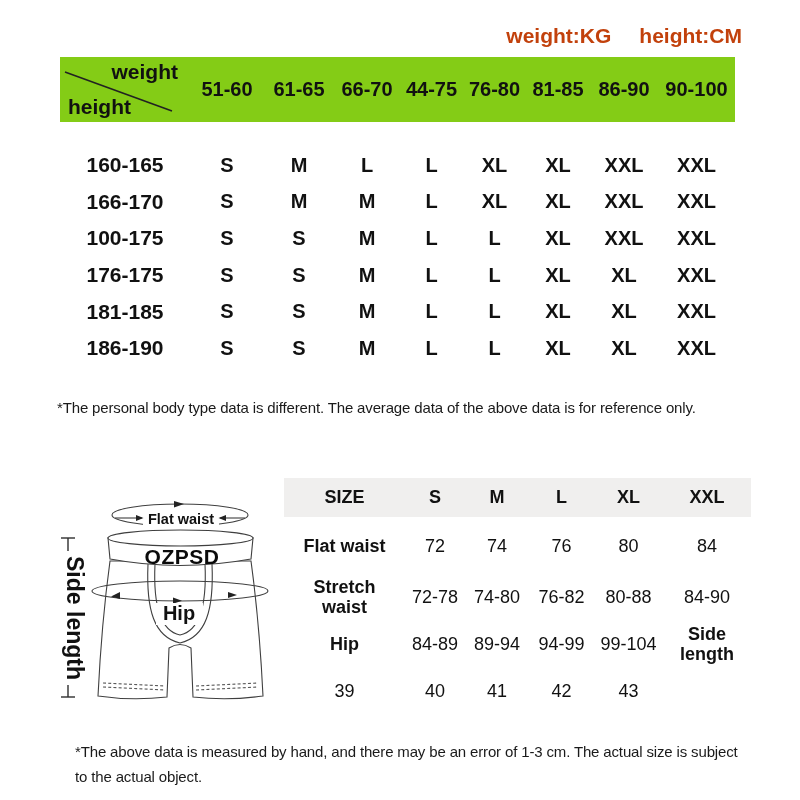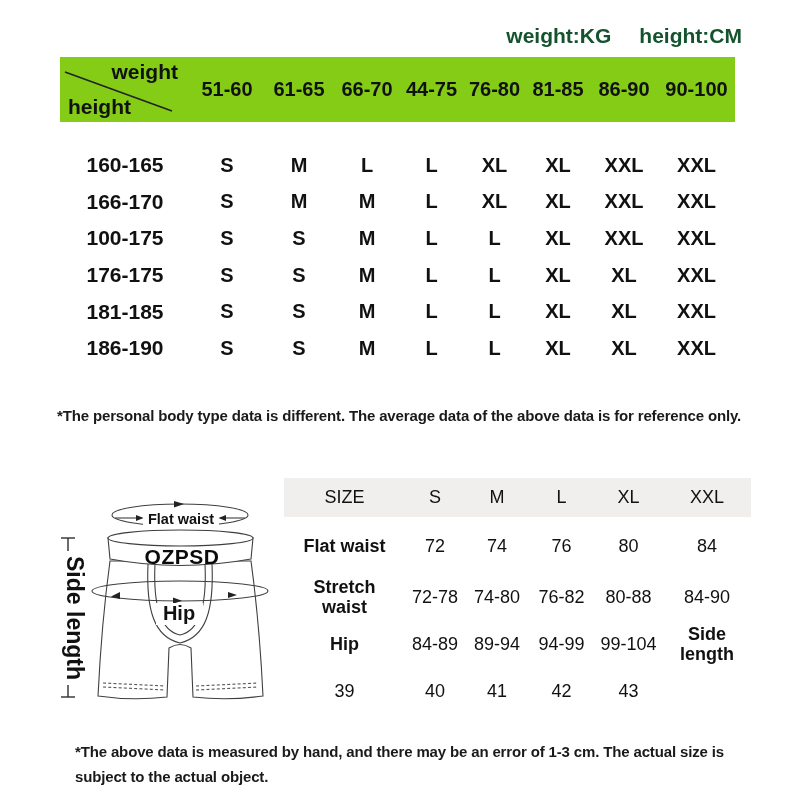--- a/index.html
+++ b/index.html
@@ -1,61 +1,61 @@
 <!DOCTYPE html>
 <html><head>
 <meta charset="utf-8">
 <style>
   html,body{margin:0;padding:0;background:#fff;}
   #page{position:relative;width:800px;height:800px;background:#ffffff;overflow:hidden;
         font-family:"Liberation Sans","DejaVu Sans",sans-serif;color:#111;}
 
   
   .units{position:absolute;top:24px;right:58px;display:flex;gap:28px;
-         font-size:21px;font-weight:600;color:#14532d;align-items:center;}
+         font-size:21px;font-weight:600;color:#c2410c;align-items:center;}
 
   
   .t1-header{position:absolute;left:60px;top:57px;height:65px;background:#84cc16;
              display:grid;grid-template-columns:130px 74px 70px 66px 63px 63px 64px 68px 77px;}
   .t1-header .hcell{display:flex;align-items:center;justify-content:center;
                     font-size:20px;font-weight:600;}
   .corner{position:relative;}
   .corner .w{position:absolute;top:3px;right:12px;font-size:21px;font-weight:600;}
   .corner .h{position:absolute;bottom:3px;left:8px;font-size:21px;font-weight:600;}
   .corner svg{position:absolute;left:0;top:0;}
 
   .t1-body{position:absolute;left:60px;top:147px;
            display:grid;grid-template-columns:130px 74px 70px 66px 63px 63px 64px 68px 77px;
            grid-auto-rows:36.6px;}
   .t1-body .rlabel{display:flex;align-items:center;justify-content:center;
                    font-size:21px;font-weight:700;}
   .t1-body .cell{display:flex;align-items:center;justify-content:center;
                  font-size:20px;font-weight:600;}
 
-  .note1{position:absolute;left:57px;top:399px;width:700px;font-size:15px;font-weight:700;
-         letter-spacing:-0.15px;color:#1a1a1a;white-space:nowrap;margin-top:8px;}
+  .note1{position:absolute;left:57px;top:399px;width:700px;font-size:15px;font-weight:400;
+         letter-spacing:-0.15px;color:#1a1a1a;white-space:nowrap;}
 
   
   .diagram{position:absolute;left:40px;top:485px;width:260px;height:235px;}
 
   
   .t2-header{position:absolute;left:284px;top:478px;height:39px;background:#f0efee;
              display:grid;grid-template-columns:121px 60px 64px 65px 69px 88px;}
   .t2-header .hcell{display:flex;align-items:center;justify-content:center;
-                    font-size:18px;font-weight:400;}
+                    font-size:18px;font-weight:700;}
   .t2-body{position:absolute;left:284px;top:519px;
            display:grid;grid-template-columns:121px 60px 64px 65px 69px 88px;
            grid-template-rows:54px 48px 46px 48px;}
   .t2-body .rlabel{display:flex;align-items:center;justify-content:center;text-align:center;
                    font-size:18px;font-weight:700;line-height:20px;}
   .t2-body .rlabel span{display:block;max-width:96px;}
   .t2-body .cell{display:flex;align-items:center;justify-content:center;
                  font-size:18px;font-weight:400;}
 
-  .note2{position:absolute;left:75px;top:740px;width:676px;font-size:15px;font-weight:700;
+  .note2{position:absolute;left:75px;top:740px;width:676px;font-size:15px;font-weight:400;
          letter-spacing:-0.15px;color:#1a1a1a;line-height:1.65;}
 
   svg text{font-family:"Liberation Sans","DejaVu Sans",sans-serif;}
 </style>
 </head>
 <body>
 
 <div id="page">
 
   <div class="units">

